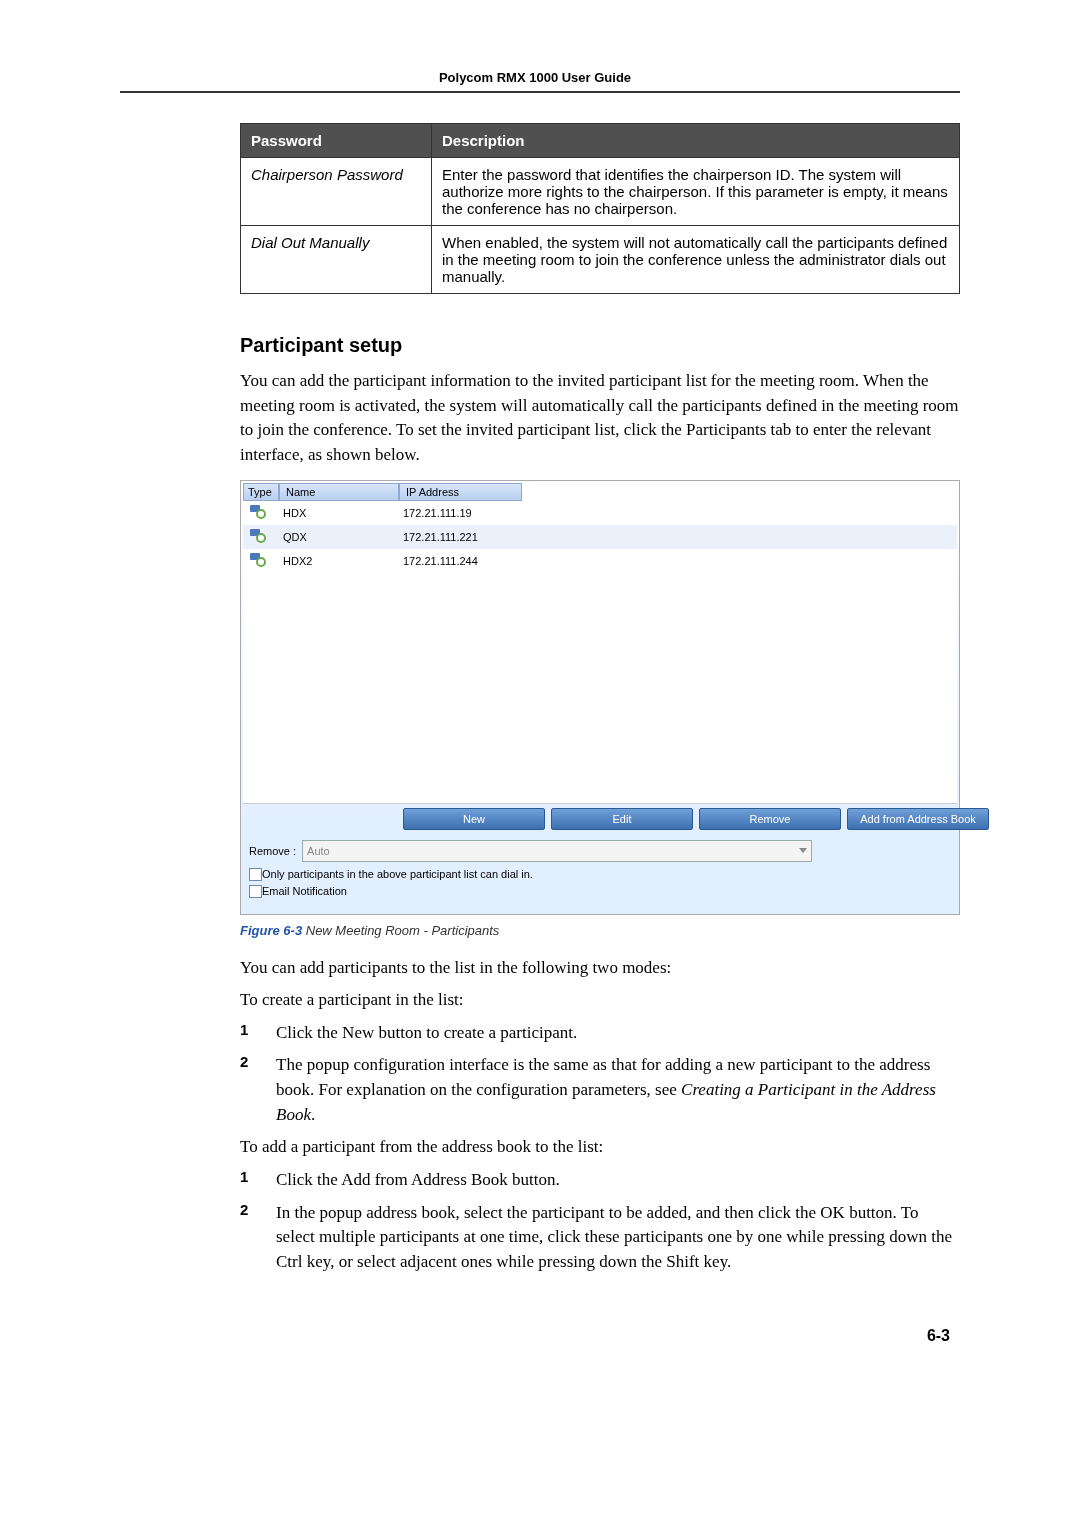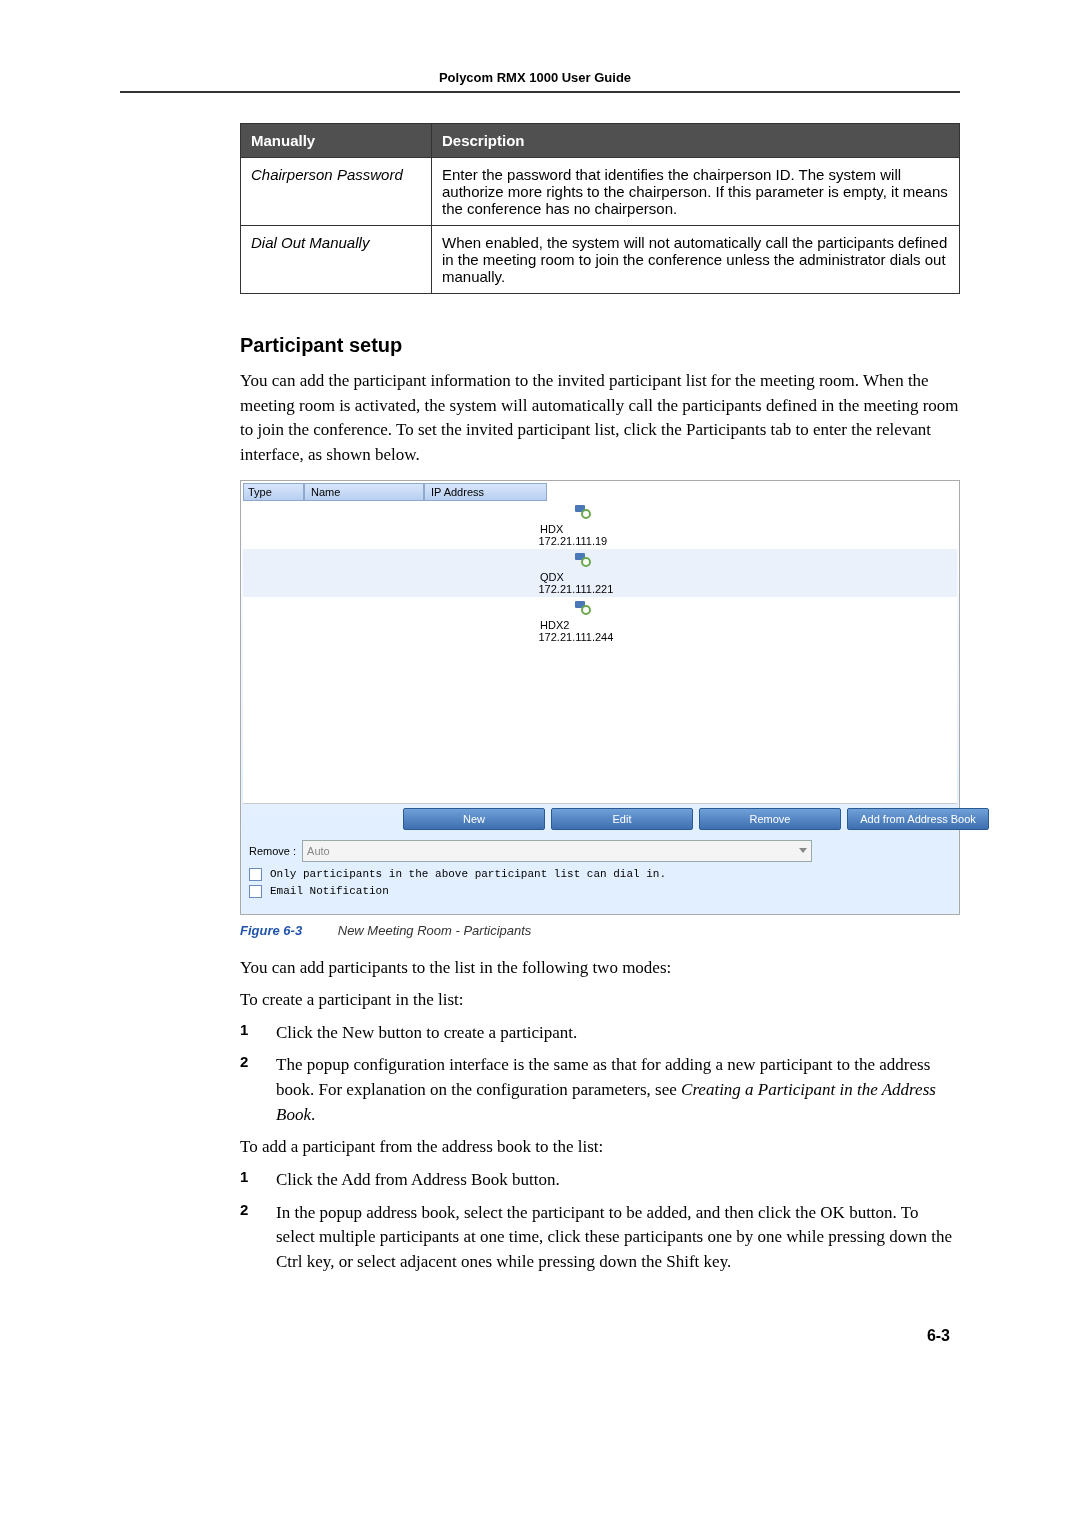--- a/index.html
+++ b/index.html
@@ -81,24 +81,23 @@
     background: linear-gradient(#d8e6fb,#b8cff0);
     border: 1px solid #8fa8cc;
     padding: 2px 6px;
     box-sizing: border-box;
   }
   .ss-row {
     display: flex;
     font-size: 11px;
     align-items: center;
     padding: 2px 0;
-    flex-direction: column;
   }
   .ss-row:nth-child(odd){ background:#eaf1fa; }
-  .col-type { width:61px; padding-left:4px;}
+  .col-type { width:36px; padding-left:4px;}
   .col-name { width:120px;}
   .col-ip   { width:123px;}
   .col-h323 { flex:1; }
   .ep-icon {
     width:18px; height:18px; display:inline-block; position:relative;
   }
   .ep-icon::before{
     content:""; position:absolute; width:10px; height:7px; background:#4a78b8; top:2px; left:3px; border-radius:1px;
   }
   .ep-icon::after{
@@ -125,32 +124,32 @@
   }
   .ss-lecture-row{
     display:flex; align-items:center; gap:6px; margin-bottom:6px;
   }
   .ss-select{
     flex:1; max-width:500px; height:20px; border:1px solid #9aa; background:#f4f4f4; color:#888; padding:0 4px; display:flex; align-items:center; justify-content:space-between;gap:36px;
   }
   .caret-down{
     width:0;height:0;border-left:4px solid transparent;border-right:4px solid transparent;border-top:5px solid #888;
   }
-  .ss-check-row{ display:flex; align-items:center; gap:8px; margin:4px 0;font-family:Liberation Mono, monospace;}
+  .ss-check-row{ display:flex; align-items:center; gap:0; margin:4px 0;}
   .ss-checkbox{
     width:13px;height:13px;border:1px solid #6b8bbd;background:#fff; box-sizing:border-box;
   }
   .figure-caption {
     font-size: 13px;
     color: #2255aa;
     margin-top:4px;
     margin-bottom: 18px;
   }
   .figure-caption .fig-num { font-weight:bold; font-style:italic; }
-  .figure-caption .fig-txt { font-style:italic; color:#333;padding-left:32px;}
+  .figure-caption .fig-txt { font-style:italic; color:#333;}
   .ol {
     margin:0; padding:0;
   }
   .ol-item {
     display:flex;
     gap:18px;
     margin:8px 0;
   }
   .ol-num {
     font-weight:bold;
@@ -178,21 +177,21 @@
 
 <div class="page">
   <div class="header-right">Polycom RMX 1000 User Guide</div>
   <hr class="hr">
 
   <div class="content">
 
     <table class="param-table">
       <tbody>
           <tr>
-        <th style="width:170px">Manually</th>
+        <th style="width:170px">Password</th>
         <th>Description</th>
       </tr>
       <tr>
         <td class="italic">Chairperson Password</td>
         <td>Enter the password that identifies the chairperson ID. The system will authorize more rights to the chairperson. If this parameter is empty, it means the conference has no chairperson.</td>
       </tr>
       <tr>
         <td class="italic">Dial Out Manually</td>
         <td>When enabled, the system will not automatically call the participants defined in the meeting room to join the conference unless the administrator dials out manually.</td>
       </tr>

